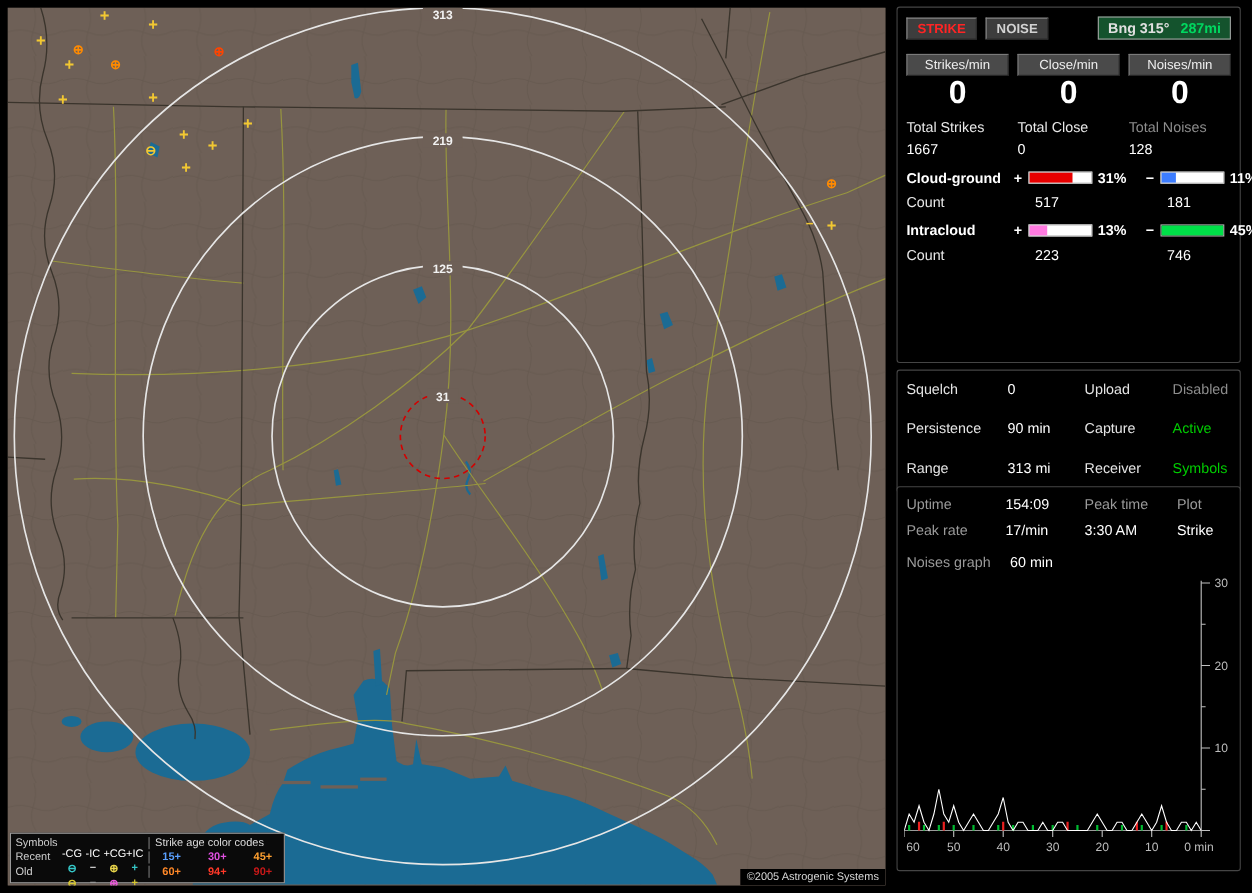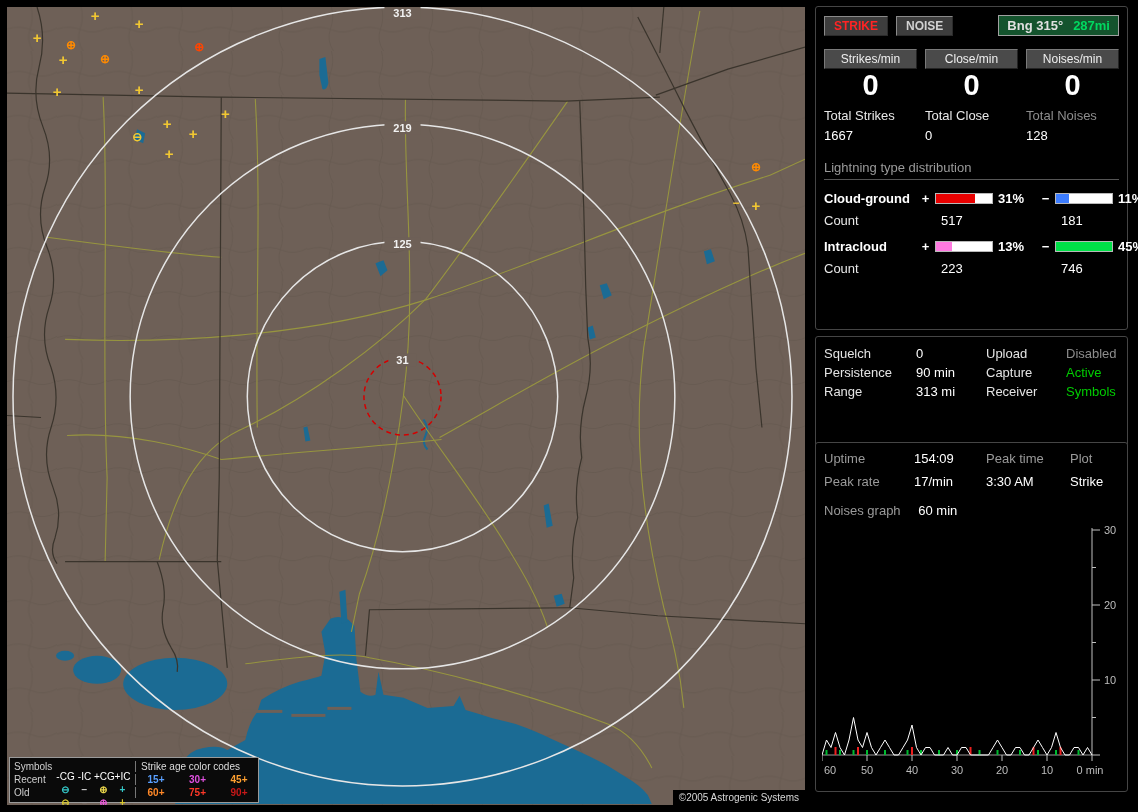--- a/index.html
+++ b/index.html
@@ -74,21 +74,21 @@
   .f-red   { background:#e80000; }
   .f-blue  { background:#3d7dff; }
   .f-pink  { background:#ff7ae0; }
   .f-green { background:#00e048; }
   .c-label { color:#e8e8e8; }
   .c-val   { color:#ffffff; padding-left:6px; }
 
   .datetime { color:#00e400; font-size:15px; font-weight:bold;
     padding:7px 8px 6px 8px; border-bottom:1px solid #454545; letter-spacing:0.5px; }
   .statusgrid { display:grid; grid-template-columns:92px 70px 80px 1fr;
-    row-gap:4px; padding:9px 8px; font-size:13px; }
+    row-gap:21px; padding:9px 8px; font-size:13px; }
   .s-label { color:#e4e4e4; }
   .s-val { color:#ffffff; }
   .s-dim { color:#8d8d8d; }
   .s-green { color:#00cc00; }
 
   .statsgrid { display:grid; grid-template-columns:90px 72px 84px 1fr;
     row-gap:8px; font-size:13px; padding-left:2px; }
   .g-label { color:#9a9a9a; }
   .g-val { color:#ffffff; }
   .trendrow { margin-top:14px; padding-left:2px; font-size:13px; }
@@ -226,21 +226,21 @@
       </span>
     </div>
     <div class="lg-row">
       <span class="lg-label">Old</span>
       <span class="lg-sym sy-o1">⊖</span>
       <span class="lg-sym sy-o2">−</span>
       <span class="lg-sym sy-o3">⊕</span>
       <span class="lg-sym sy-o4">+</span>
       <span class="lg-ages">
         <span class="lg-age oa-1">60+</span>
-        <span class="lg-age oa-2">75+</span>
+        <span class="lg-age oa-2">94+</span>
         <span class="lg-age oa-3">90+</span>
       </span>
     </div>
   </div>
 
   <div class="copyright">©2005 Astrogenic Systems</div>
 </div>
 
 <div class="panel">
 
@@ -277,21 +277,20 @@
       <div class="total">
         <div class="tl">Total Close</div>
         <div class="tv">0</div>
       </div>
       <div class="total dim">
         <div class="tl">Total Noises</div>
         <div class="tv">128</div>
       </div>
     </div>
 
-    <div class="dist-title">Lightning type distribution</div>
 
     <div class="dist-grid">
       <span class="d-label">Cloud-ground</span>
       <span class="d-sign">+</span>
       <span class="bar">
           <span class="bar-fill f-red" style="display: block; width: 69%;"></span>
         </span>
       <span class="d-pct">31%</span>
       <span class="d-sign">−</span>
       <span class="bar">

